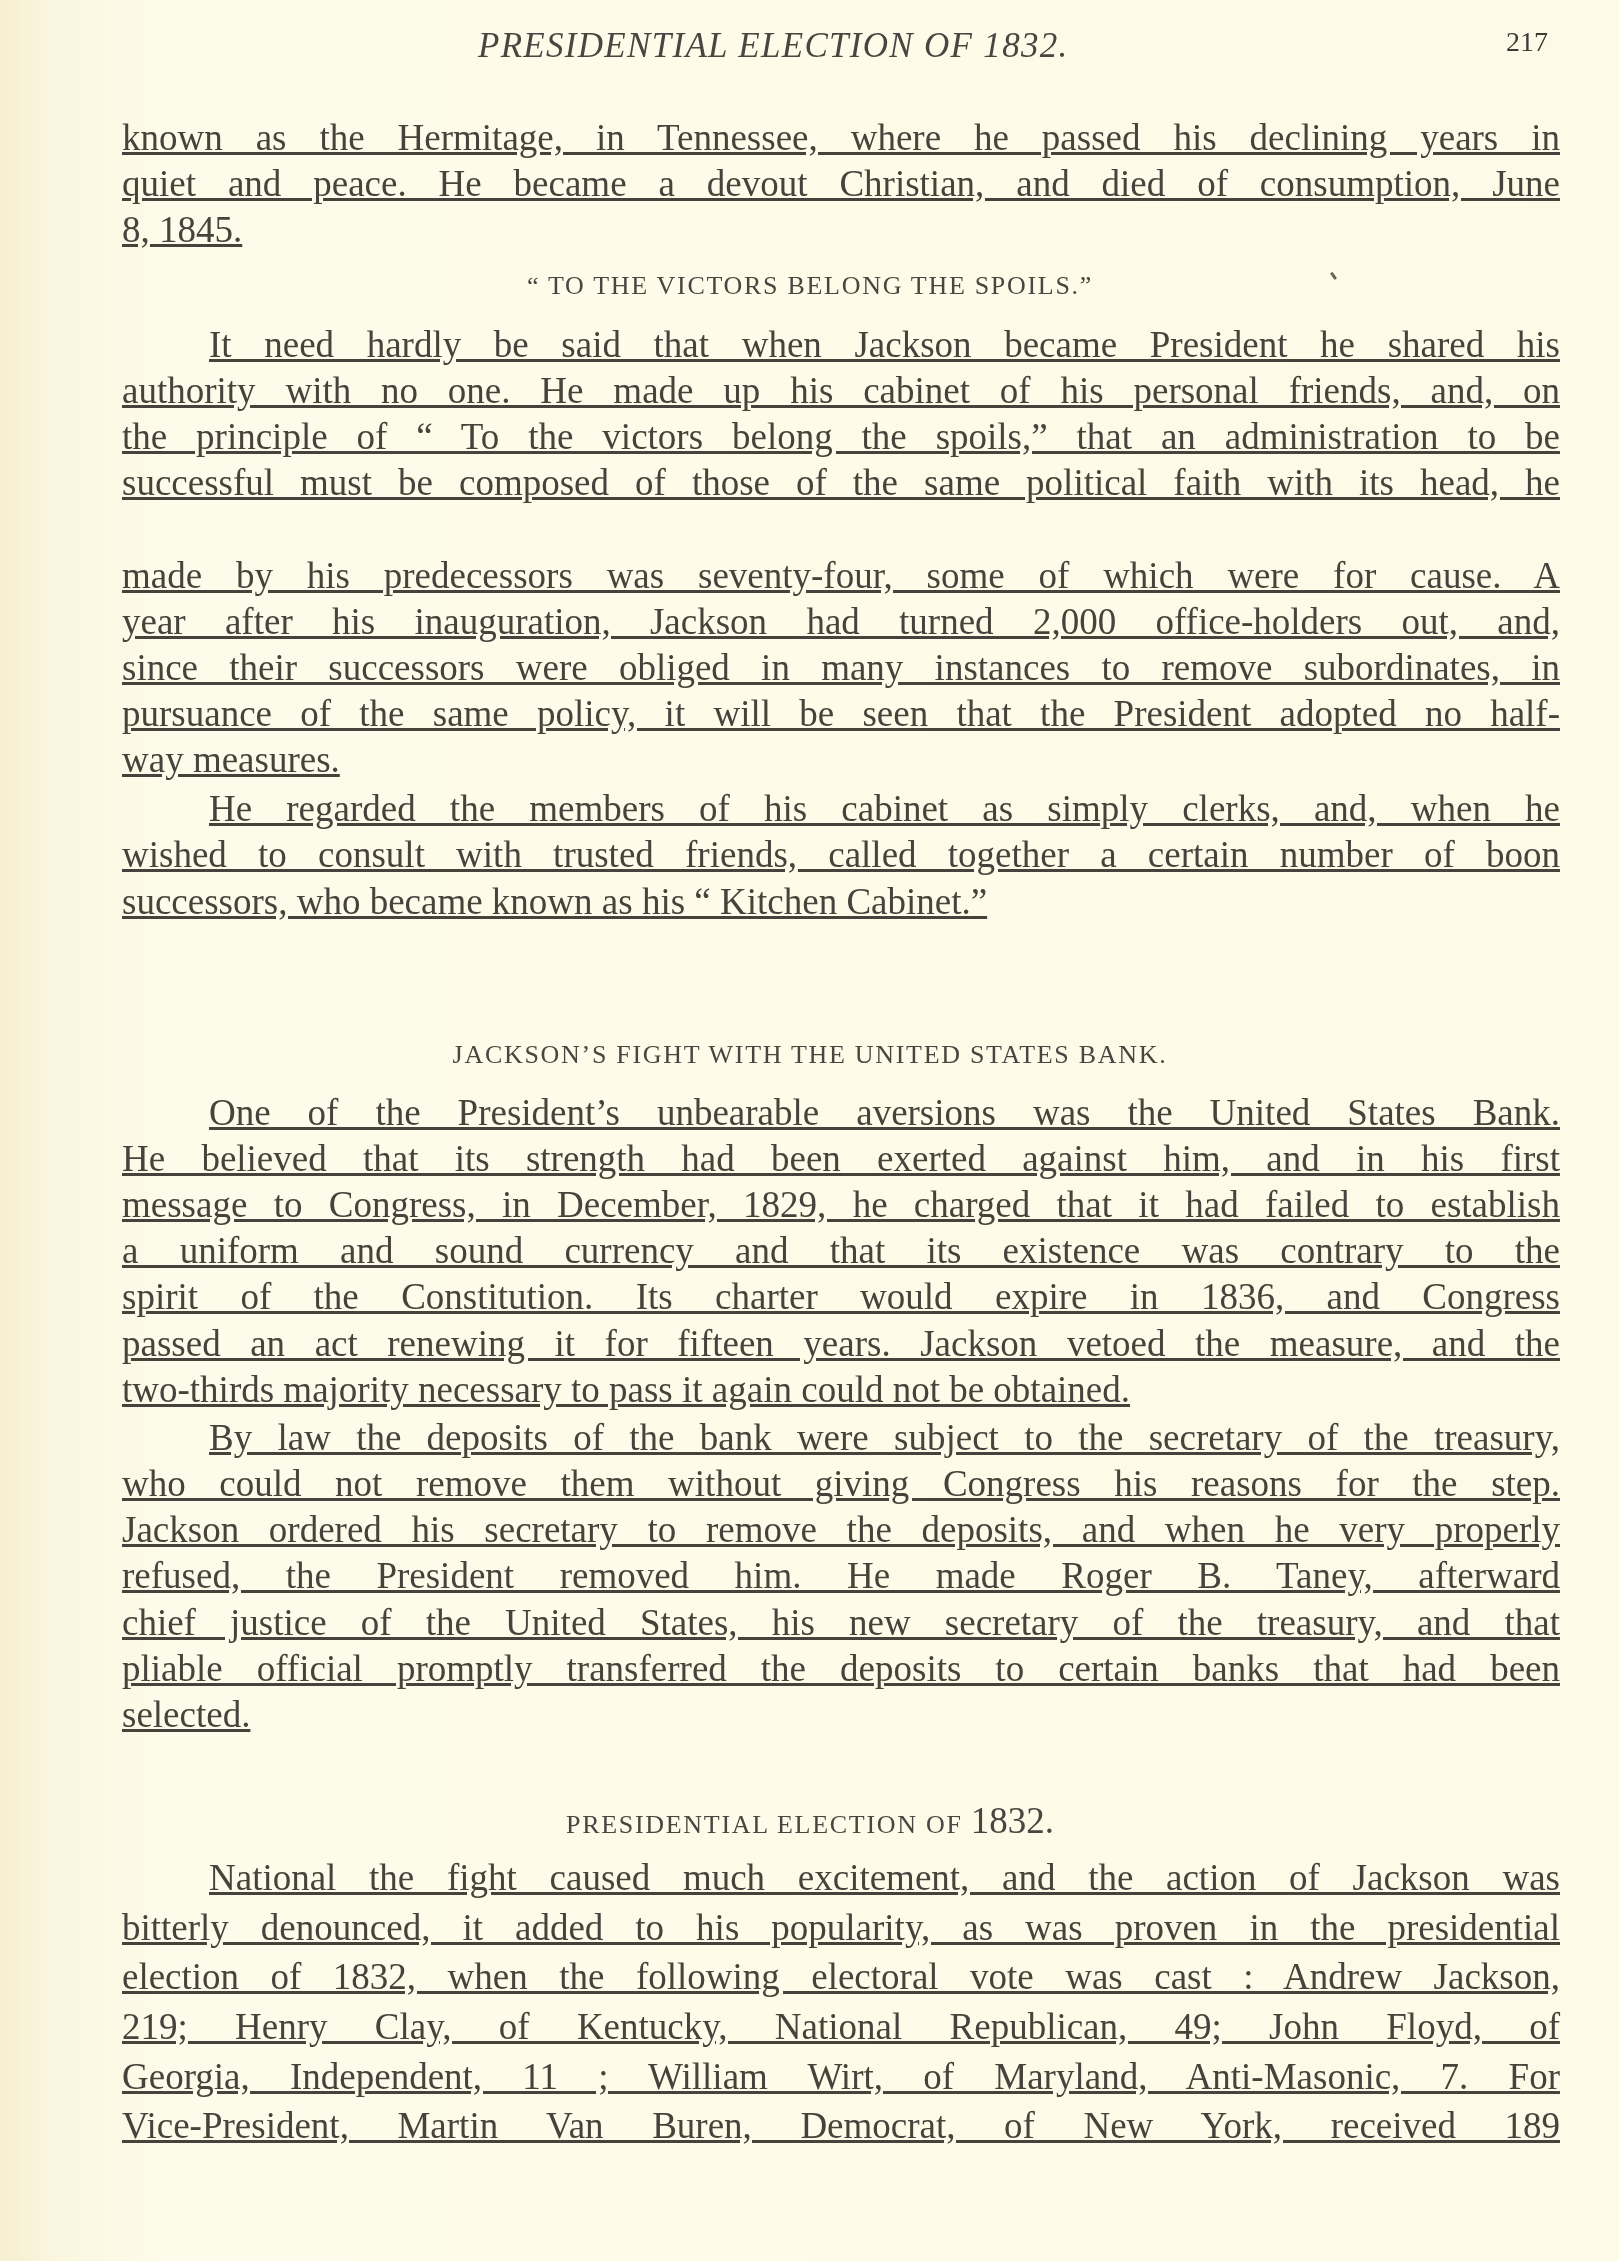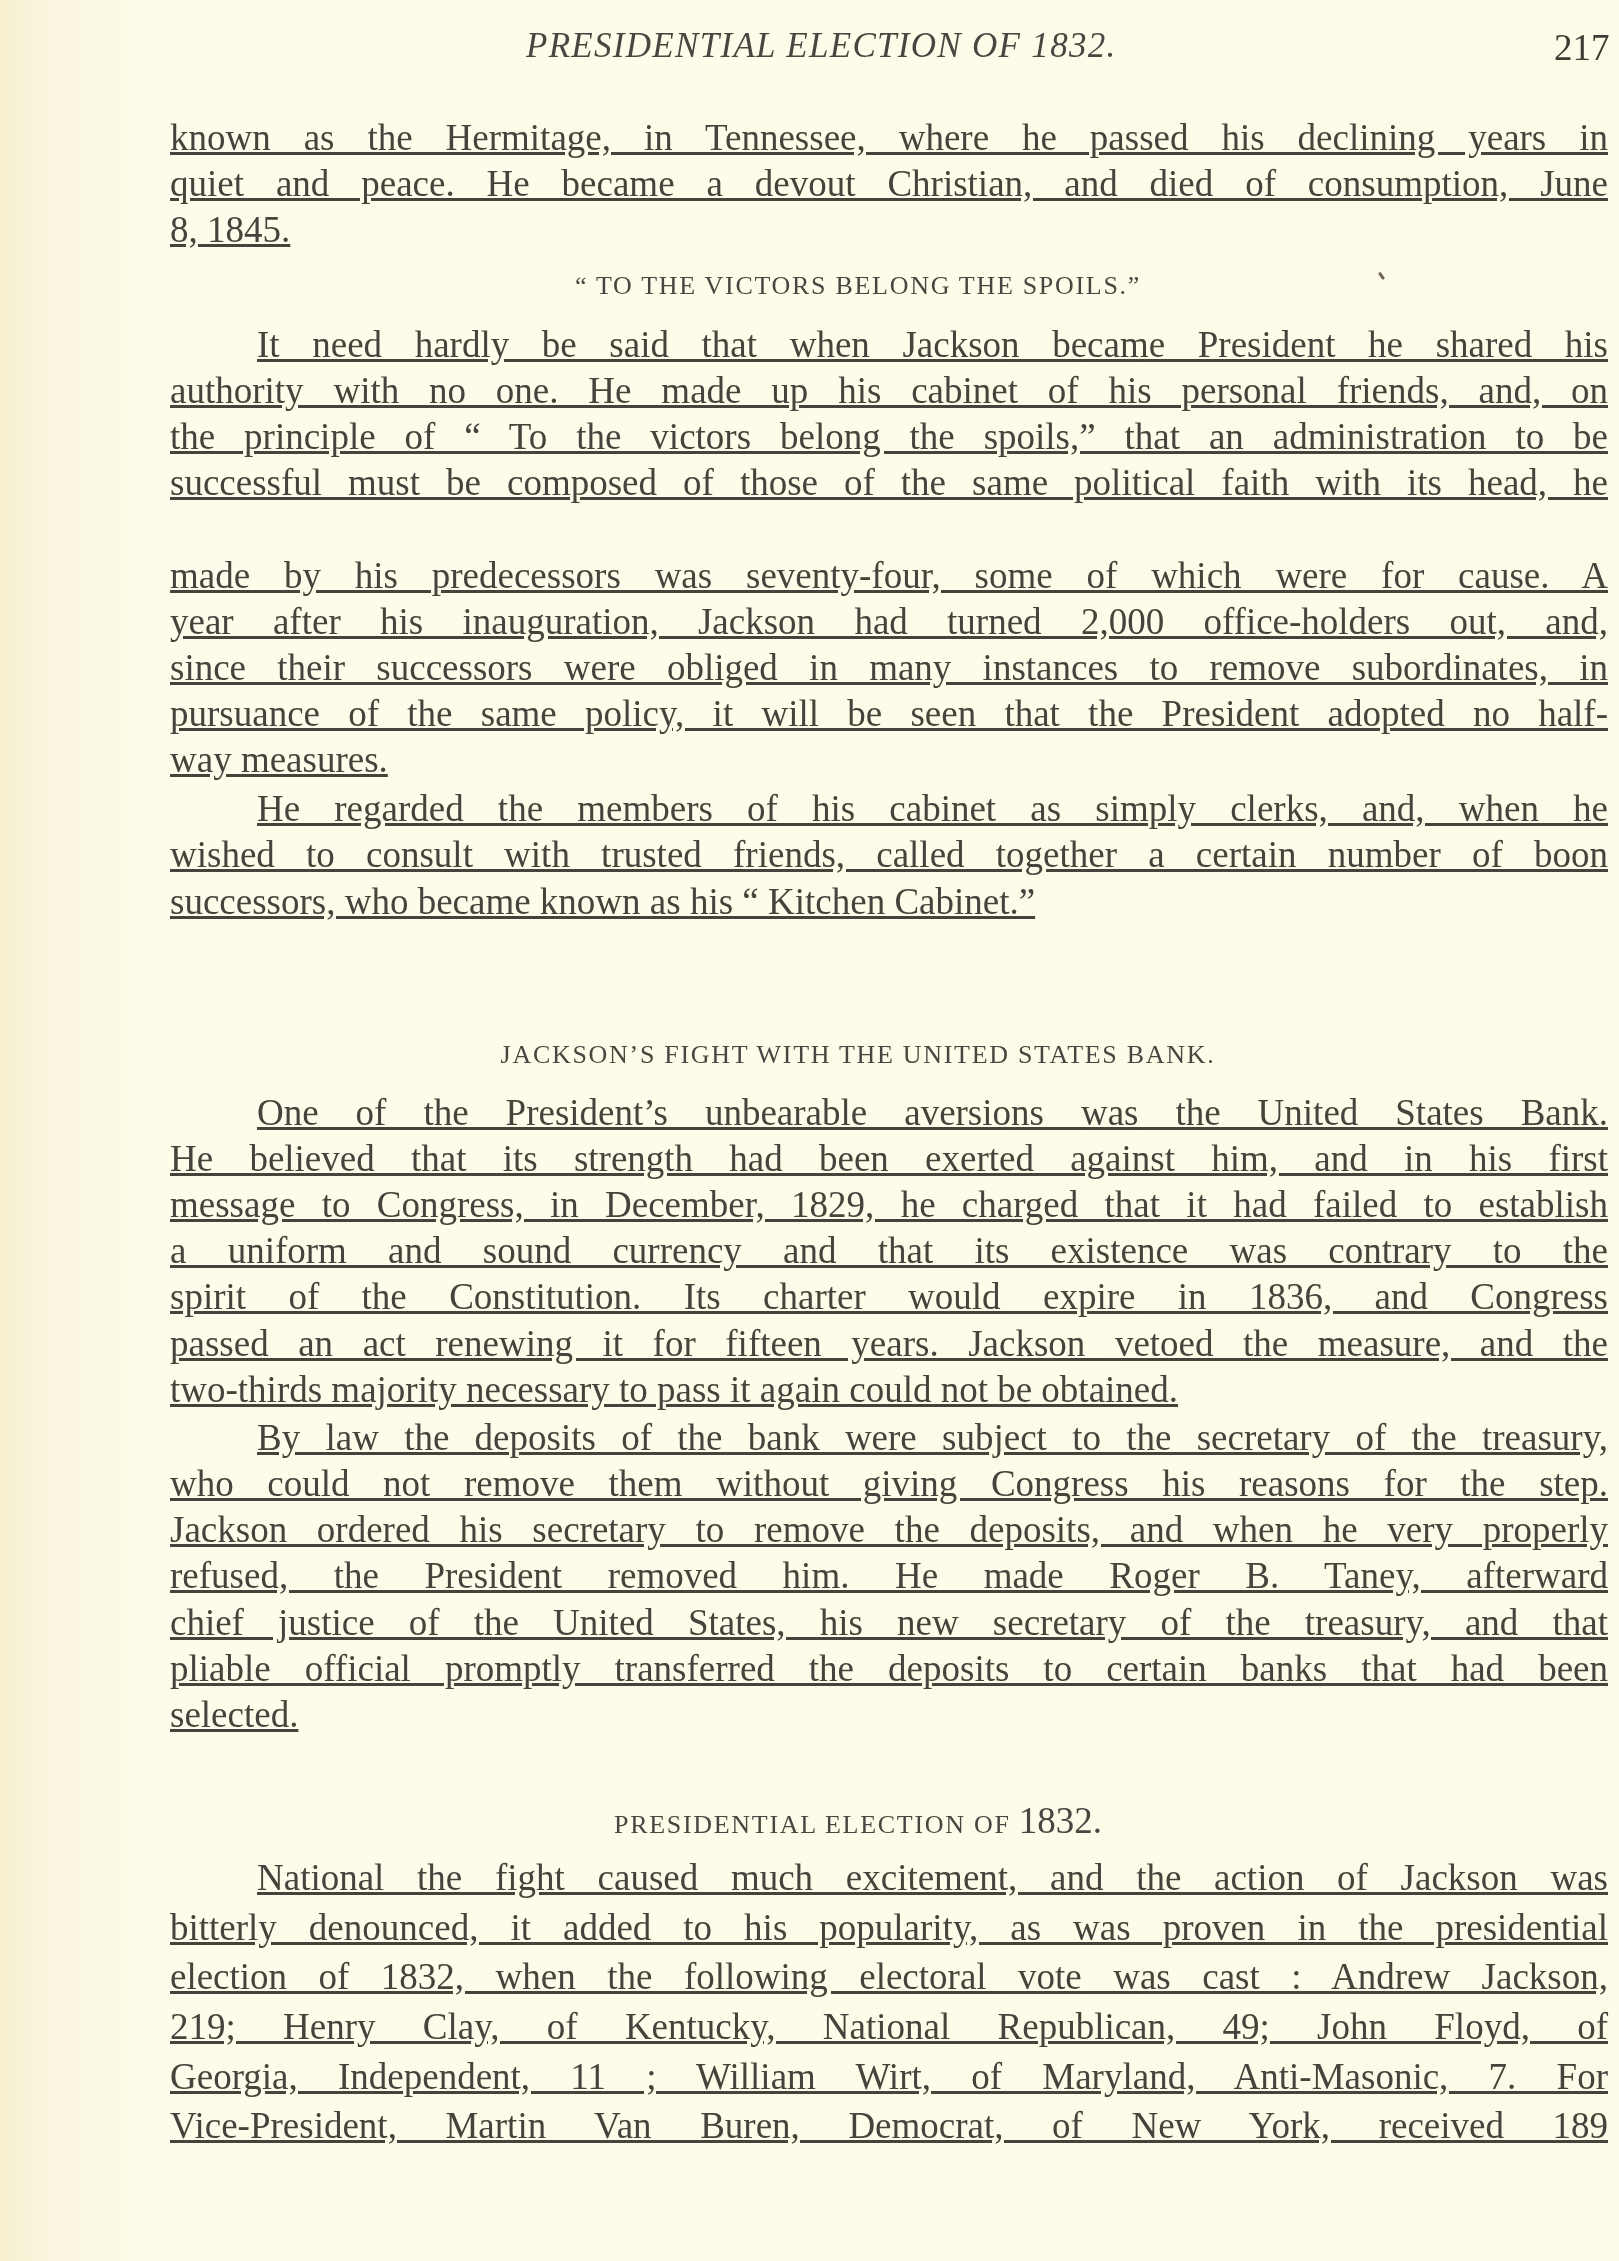--- a/index.html
+++ b/index.html
@@ -11,37 +11,37 @@
       height: 2261px;
       position: relative;
       overflow: hidden;
       background: linear-gradient(90deg, #f6efcf 0px, #faf6df 52px, #fdfbe9 157px, #fefce9 785px, #fdfbe8 1620px);
       font-family: "Liberation Serif", "DejaVu Serif", serif;
       color: #47423b;
     }
     .page {
       position: absolute;
       left: 0; top: 0;
-      width: 1424px; height: 2261px; margin-left: 48px;
+      width: 1424px; height: 2261px;
     }
     .running-head {
       position: absolute;
       top: 26px;
       left: 478px;
       font-style: italic;
       font-size: 35px;
       letter-spacing: 1.3px;
       color: #4a4540;
       white-space: nowrap;
     }
     .page-number {
       position: absolute;
       top: 26px;
       left: 1506px;
-      font-size: 37px;
+      font-size: 28px;
       color: #3f3a34;
     }
     .line {
       position: absolute;
       left: 122px;
       width: 1438px;
       font-size: 37px;
       line-height: 45px;
       height: 45px;
       white-space: nowrap;

